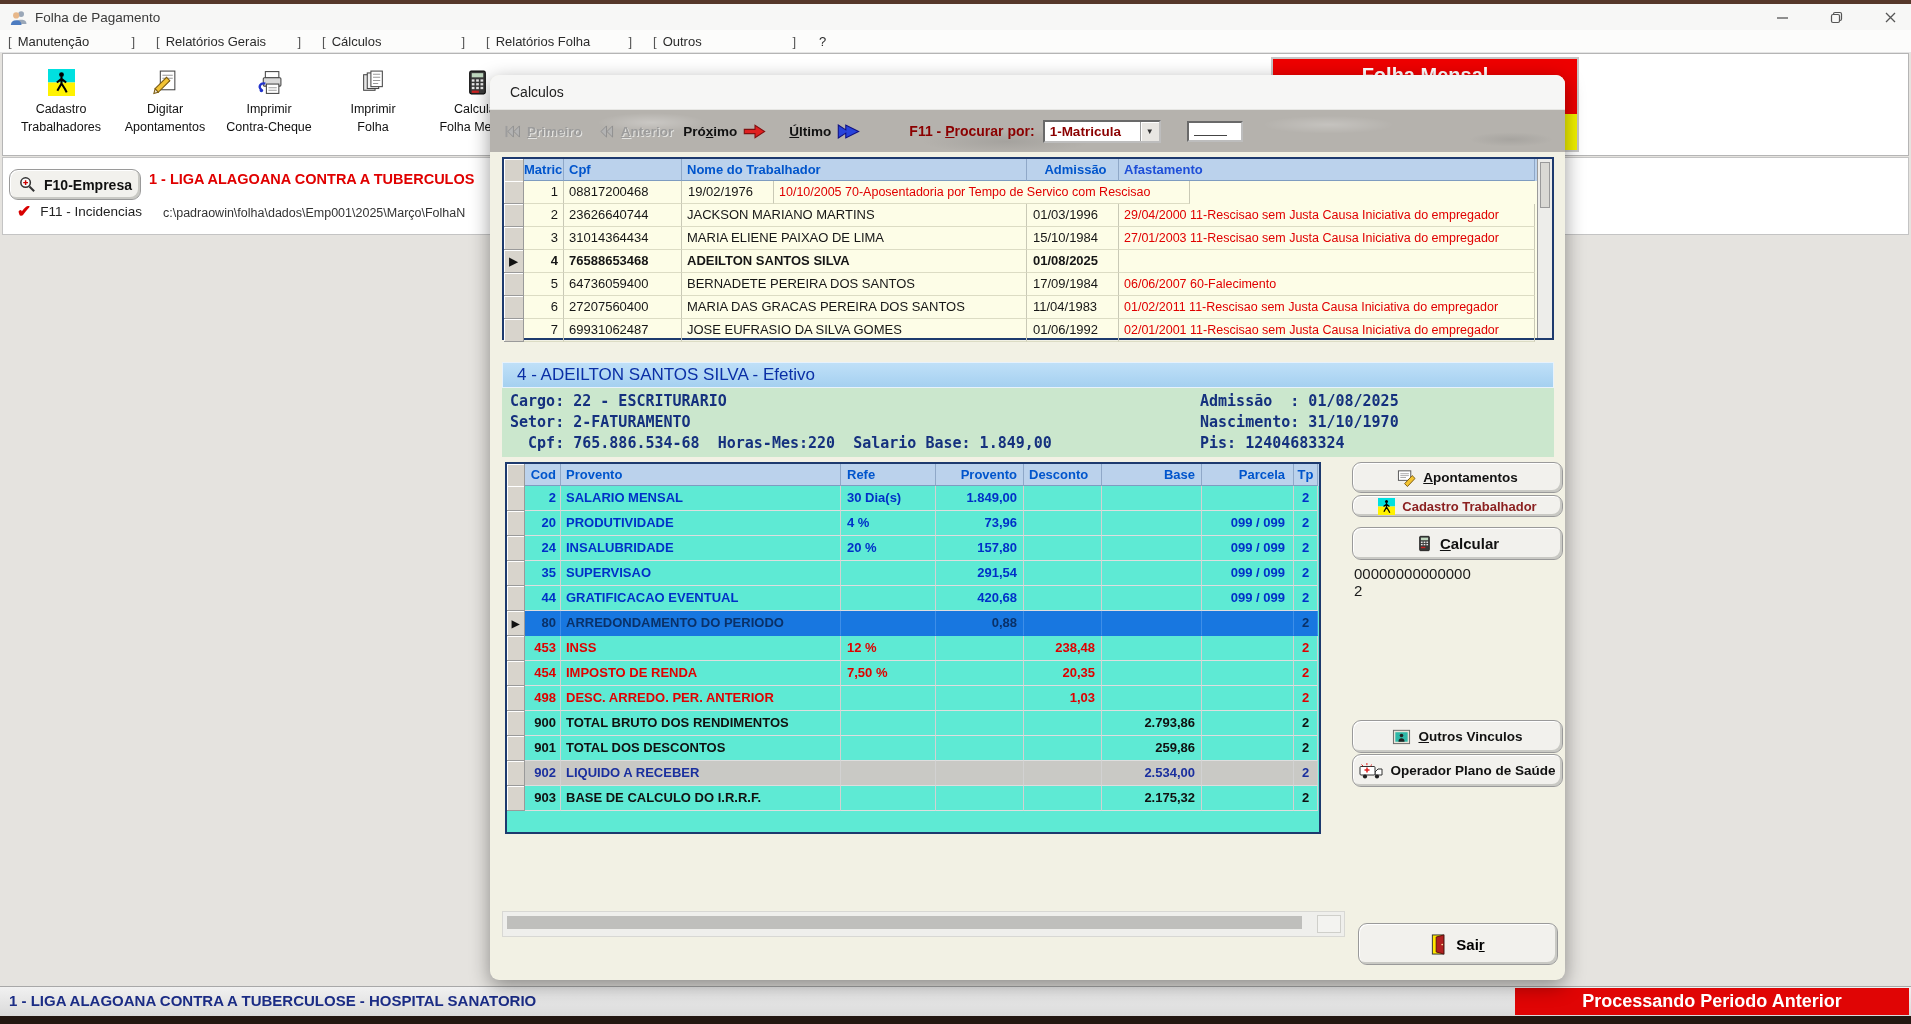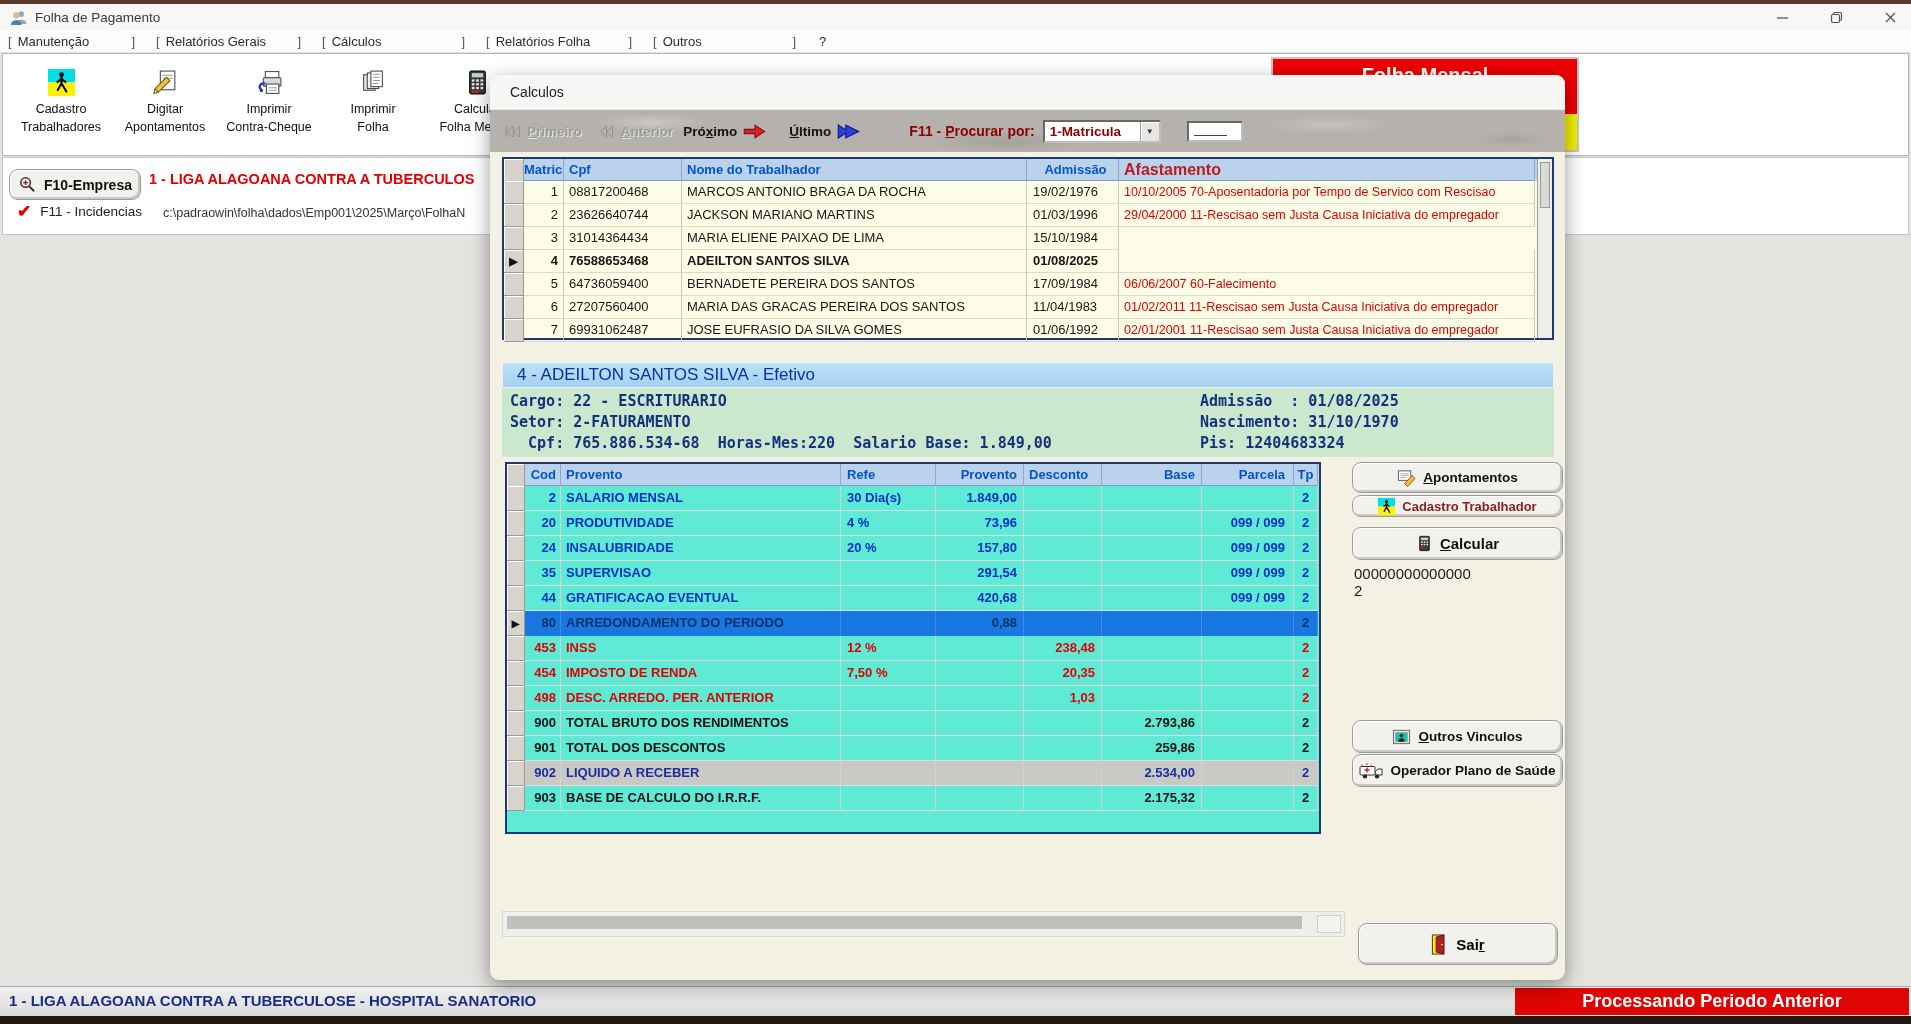--- a/index.html
+++ b/index.html
@@ -367,45 +367,45 @@
         </div>
     </div>
 
     <div class="egrid">
       <div class="egrid-h">
         <div class="hgut"></div>
         <div class="cell c-matric">Matric.</div>
         <div class="cell c-cpf">Cpf</div>
         <div class="cell c-nome">Nome do Trabalhador</div>
         <div class="cell c-adm" style="text-align:center">Admissão</div>
-        <div class="cell c-afast" style="color:#b91c1c;font-size:16px">Afastamento</div>
+        <div class="cell c-afast" style="color:#1d4ed8;font-size:13px">Afastamento</div>
       </div>
       <div>
           <div class="erow">
             <div class="gut"></div>
             <div class="cell c-matric">1</div>
             <div class="cell c-cpf">08817200468</div>
-            <div class="cell c-nome">MARCOS ANTONIO BRAGA DA ROCHA</div>
             <div class="cell c-adm">19/02/1976</div>
             <div class="cell c-afast">10/10/2005  70-Aposentadoria por Tempo de Servico com Rescisao</div>
           </div>
           <div class="erow">
             <div class="gut"></div>
             <div class="cell c-matric">2</div>
             <div class="cell c-cpf">23626640744</div>
             <div class="cell c-nome">JACKSON MARIANO MARTINS</div>
             <div class="cell c-adm">01/03/1996</div>
             <div class="cell c-afast">29/04/2000  11-Rescisao sem Justa Causa Iniciativa do empregador</div>
           </div>
           <div class="erow">
             <div class="gut"></div>
             <div class="cell c-matric">3</div>
             <div class="cell c-cpf">31014364434</div>
             <div class="cell c-nome">MARIA ELIENE PAIXAO DE LIMA</div>
             <div class="cell c-adm">15/10/1984</div>
+            <div class="cell c-afast">27/01/2003  11-Rescisao sem Justa Causa Iniciativa do empregador</div>
           </div>
           <div class="erow sel">
             <div class="gut">▶</div>
             <div class="cell c-matric">4</div>
             <div class="cell c-cpf">76588653468</div>
             <div class="cell c-nome">ADEILTON SANTOS SILVA</div>
             <div class="cell c-adm">01/08/2025</div>
             <div class="cell c-afast"></div>
           </div>
           <div class="erow">

